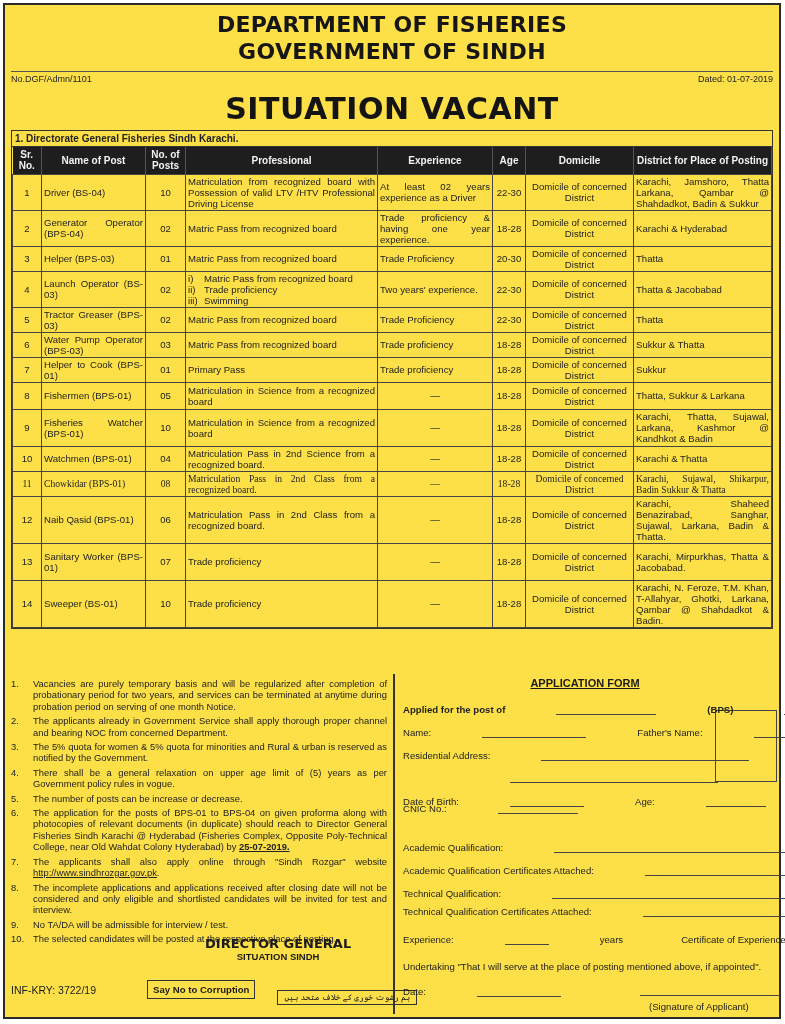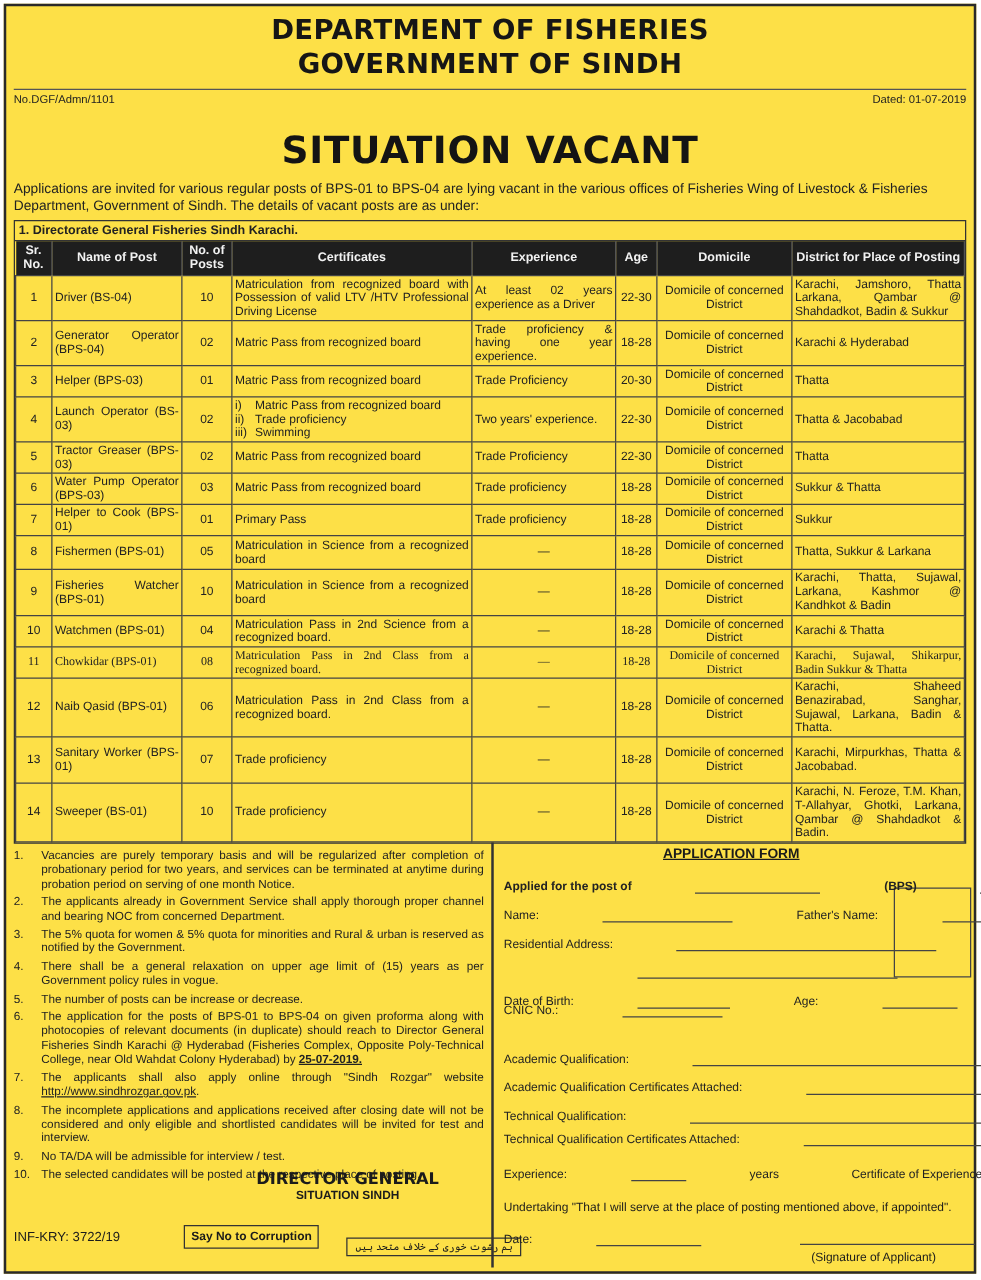--- a/index.html
+++ b/index.html
@@ -5,21 +5,21 @@
   * { box-sizing: border-box; margin: 0; padding: 0; }
   html, body { width: 785px; height: 1024px; background: #ffffff; overflow: hidden; }
   body { font-family: "Liberation Sans", sans-serif; color: #1b1b1b; position: relative; }
 
   .page { position: absolute; left: 3px; top: 3px; width: 778px; height: 1016px; border: 2px solid #2a2a2a; background: #fde047; }
 
   .hdr-title { text-align: center; font-family: "DejaVu Sans", sans-serif; font-weight: bold; font-size: 22px; line-height: 27px; letter-spacing: 0.3px; color: #161616; }
   .hdr-title.first { margin-top: 6px; }
   .rule { height: 1px; background: #555; margin: 6px 6px 0 6px; }
   .refline { display: flex; justify-content: space-between; font-size: 9px; padding: 2px 6px 0 6px; color: #222; }
-  .situation { text-align: center; font-family: "DejaVu Sans", sans-serif; font-weight: bold; font-size: 30px; line-height: 34px; margin-top: 20px; color: #141414; letter-spacing: 0.5px; }
+  .situation { text-align: center; font-family: "DejaVu Sans", sans-serif; font-weight: bold; font-size: 30px; line-height: 34px; margin-top: 8px; color: #141414; letter-spacing: 0.5px; }
   .intro { font-size: 11px; line-height: 14px; padding: 6px 6px 0 6px; color: #222; }
 
   .tablewrap { margin: 4px 6px 0 6px; border: 1px solid #333; }
   .section-title { font-size: 10px; font-weight: bold; padding: 2px 3px; border-bottom: 1px solid #333; color: #222; }
   table { width: 100%; border-collapse: collapse; table-layout: fixed; font-size: 9.6px; line-height: 11px; color: #222; }
   th { background: #1e1e1e; color: #f2f2f2; font-weight: bold; font-size: 10px; line-height: 11px; padding: 2px 2px; border-right: 1px solid #555; height: 27px; }
   td { border: 1px solid #444; padding: 1px 2px; vertical-align: middle; }
   td.c { text-align: center; }
   td.j { text-align: justify; }
   .qlist div { display: flex; }
@@ -56,41 +56,40 @@
 
 <div class="page">
   <div class="hdr-title first">DEPARTMENT OF FISHERIES</div>
   <div class="hdr-title">GOVERNMENT OF SINDH</div>
   <div class="rule"></div>
   <div class="refline">
     <span>No.DGF/Admn/1101</span>
     <span>Dated: 01-07-2019</span>
   </div>
   <div class="situation">SITUATION VACANT</div>
-  <div class="intro">Applications are invited for various regular posts of BPS-01 to BPS-04 are lying vacant in the various offices of Fisheries Wing of Livestock &amp; Fisheries Department, Government of Sindh. The details of vacant posts are as under:</div>
 
   <div class="tablewrap">
     <div class="section-title">1. Directorate General Fisheries Sindh Karachi.</div>
     <table>
       <colgroup>
         <col style="width:29px">
           <col style="width:104px">
           <col style="width:40px">
           <col style="width:192px">
         <col style="width:115px">
           <col style="width:33px">
           <col style="width:108px">
           <col>
       </colgroup>
       <thead>
         <tr>
           <th>Sr. No.</th>
           <th>Name of Post</th>
           <th>No. of Posts</th>
-          <th>Certificates</th>
+          <th>Professional</th>
           <th>Experience</th>
           <th>Age</th>
           <th>Domicile</th>
           <th>District for Place of Posting</th>
         </tr>
       </thead>
       <tbody id="rows">
           <tr style="height: 35px;">
             <td class="c">1</td>
             <td class="j">Driver (BS-04)</td>
@@ -257,21 +256,21 @@
         <div class="note">
           <span class="num">2.</span>
           <span class="txt"><span>The applicants already in Government Service shall apply thorough proper channel and bearing NOC from concerned Department.</span></span>
         </div>
         <div class="note">
           <span class="num">3.</span>
           <span class="txt"><span>The 5% quota for women &amp; 5% quota for minorities and Rural &amp; urban is reserved as notified by the Government.</span></span>
         </div>
         <div class="note">
           <span class="num">4.</span>
-          <span class="txt"><span>There shall be a general relaxation on upper age limit of (15) years as per Government policy rules in vogue.</span></span>
+          <span class="txt"><span>There shall be a general relaxation on upper age limit of (5) years as per Government policy rules in vogue.</span></span>
         </div>
         <div class="note">
           <span class="num">5.</span>
           <span class="txt"><span>The number of posts can be increase or decrease.</span></span>
         </div>
         <div class="note">
           <span class="num">6.</span>
           <span class="txt"><span>The application for the posts of BPS-01 to BPS-04 on given proforma along with photocopies of relevant documents (in duplicate) should reach to Director General Fisheries Sindh Karachi @ Hyderabad (Fisheries Complex, Opposite Poly-Technical College, near Old Wahdat Colony Hyderabad) by</span> <span class="bold-u">25-07-2019.</span></span>
         </div>
         <div class="note">

